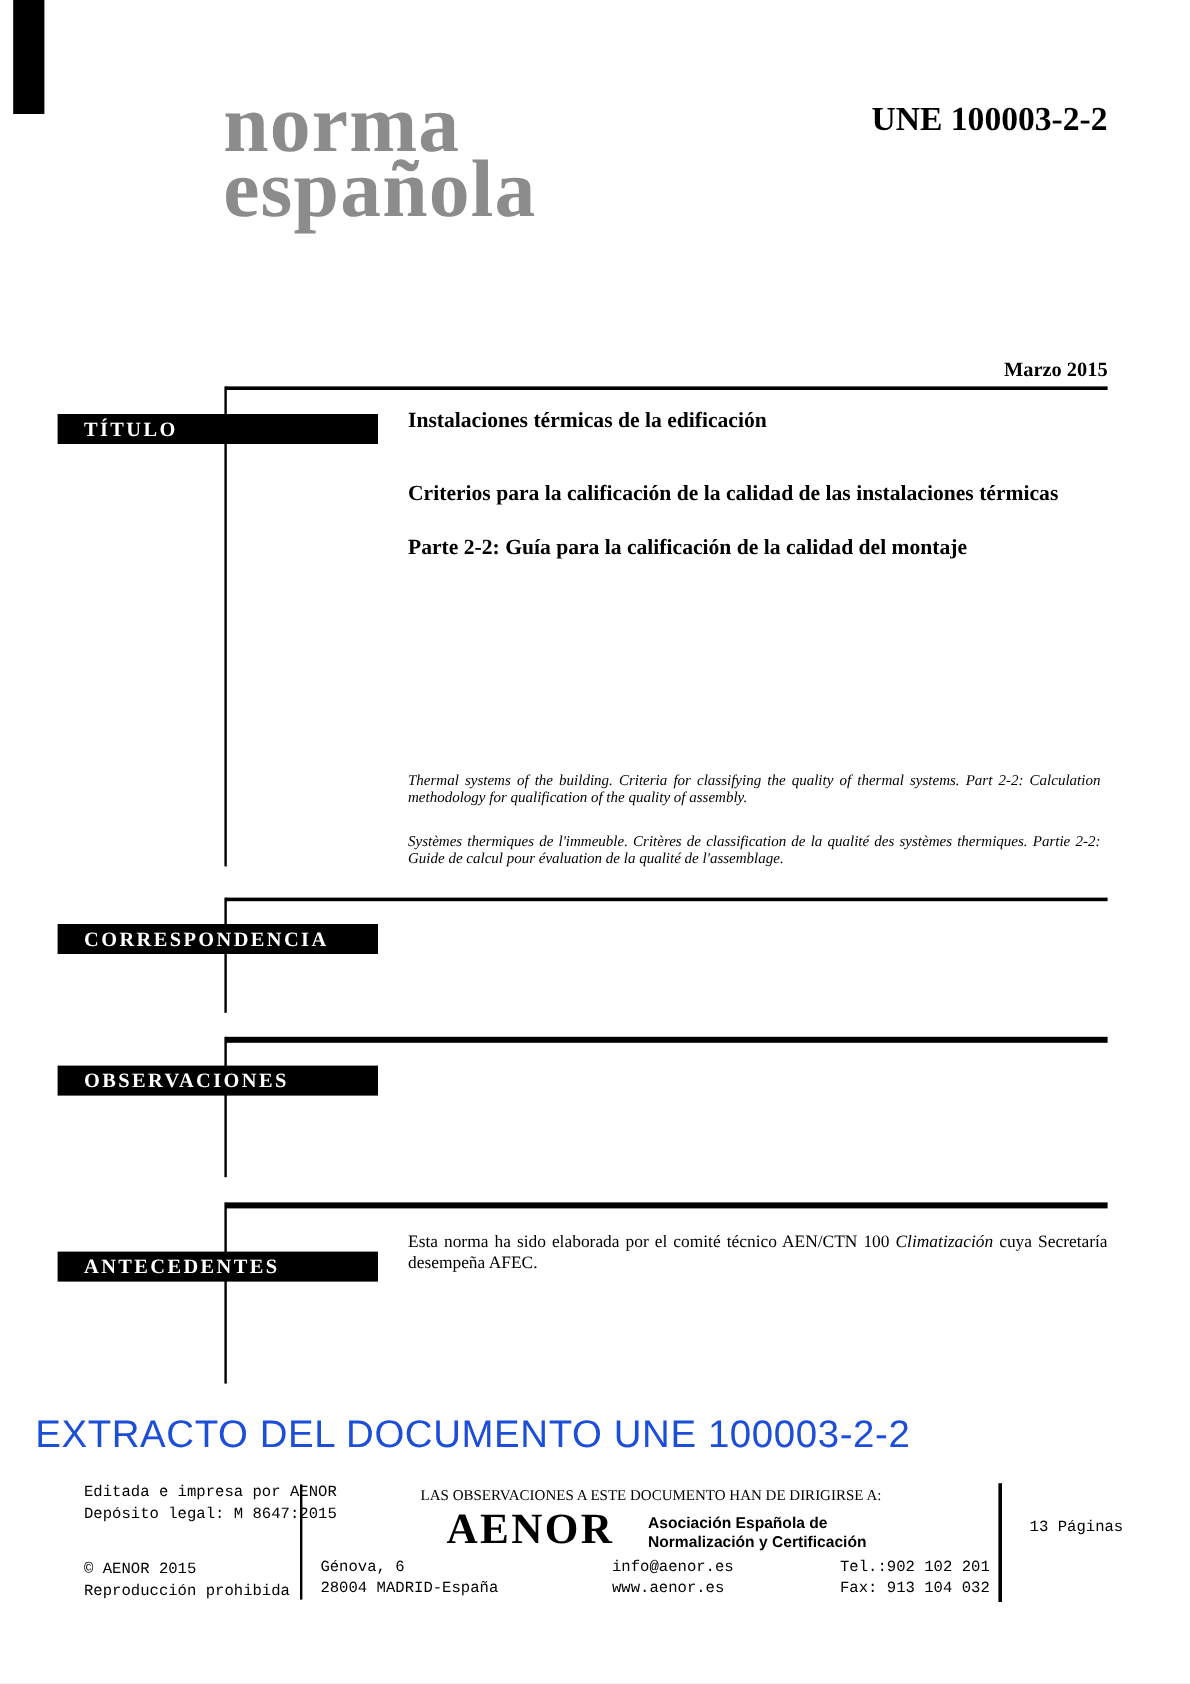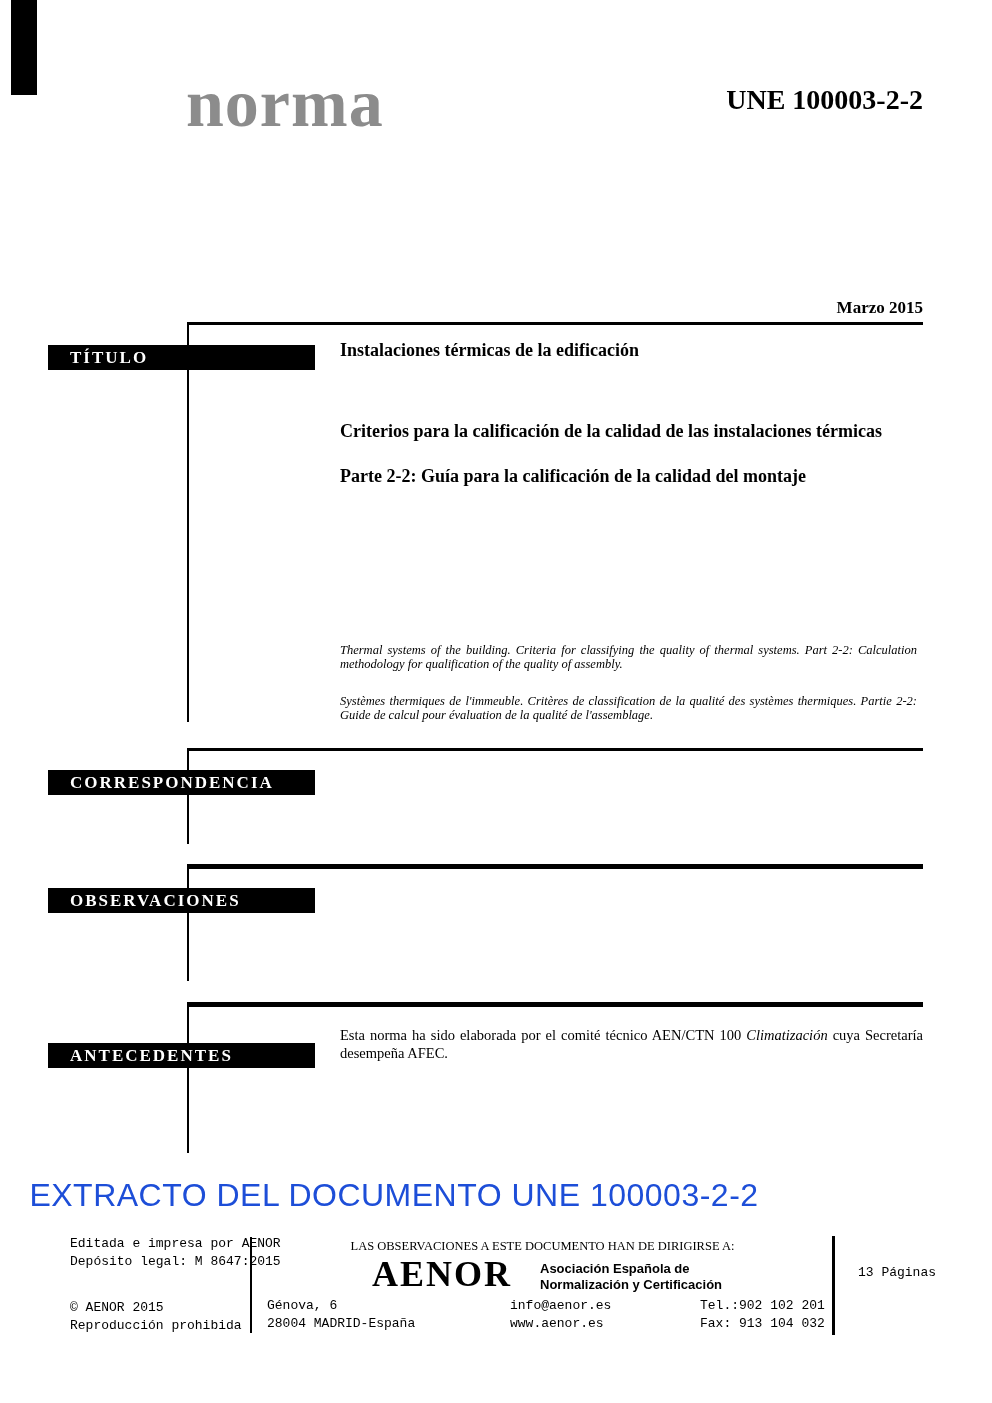--- a/index.html
+++ b/index.html
@@ -50,21 +50,21 @@
   .lb-titulo{top:345px;}
   .lb-corr{top:770px;}
   .lb-obs{top:888px;}
   .lb-ant{top:1024px;margin-top:19px;}
 
   .title-block{
     left:340px;top:337px;width:583px;
     font-size:18px;font-weight:bold;line-height:27px;
   }
   .title-block p{margin:0;}
-  .title-block .p2{margin-top:54px;text-align:justify;}
+  .title-block .p2{margin-top:34px;text-align:justify;}
   .title-block .p3{margin-top:18px;}
 
   .trans-block{
     left:340px;top:644px;width:577px;
     font-size:12.5px;line-height:13.5px;
     font-style:italic;text-align:justify;
   }
   .trans-block p{margin:0;}
   .trans-block .fr{margin-top:24px;}
 
@@ -106,20 +106,21 @@
 </style>
 </head>
 <body>
 
 <div class="page">
 
   <div class="abs corner-mark"></div>
 
   <div class="abs logo">
     <div>norma</div>
+    <div>española</div>
   </div>
 
   <div class="abs doc-code">UNE 100003-2-2</div>
   <div class="abs doc-date">Marzo 2015</div>
 
   <div class="abs hrule r1"></div>
   <div class="abs hrule r2"></div>
   <div class="abs hrule r3"></div>
   <div class="abs hrule r4"></div>
 

